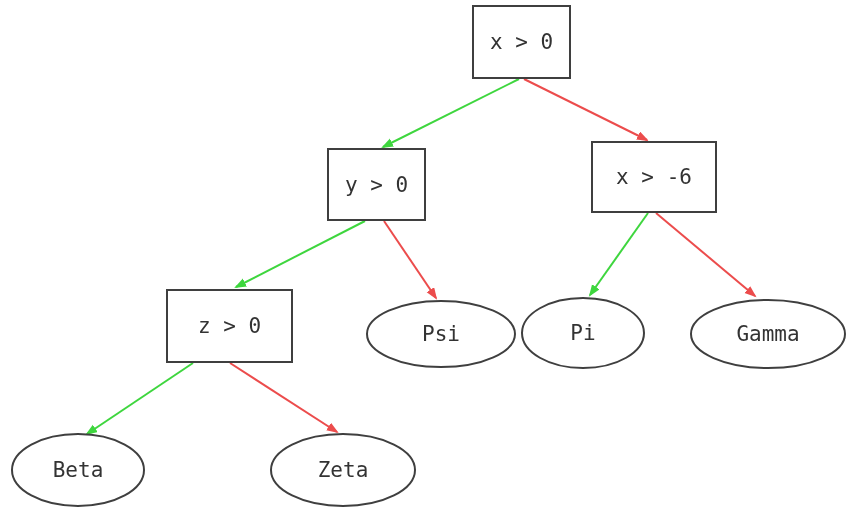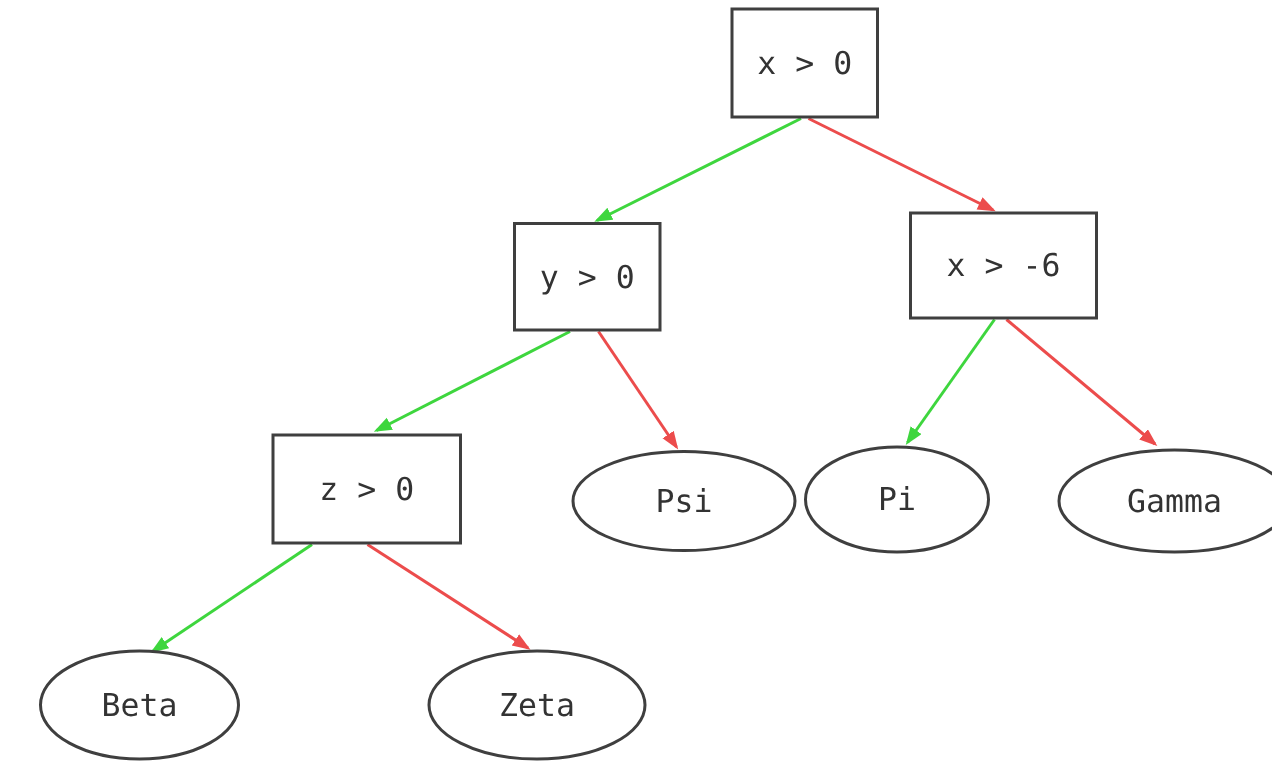--- a/index.html
+++ b/index.html
@@ -8,21 +8,20 @@
     background: #ffffff;
     width: 848px;
     height: 516px;
     overflow: hidden;
   }
   .diagram-wrap {
     position: relative;
     width: 680px;
     height: 516px;
     background: #ffffff;
-    margin-left: 15px;
   }
   svg { display: block; }
   .node-shape {
     fill: #ffffff;
     stroke-width: 2px;
   }
   .node-label {
     font-family: "DejaVu Sans Mono", "Liberation Mono", monospace;
     font-size: 21px;
     text-anchor: middle;

